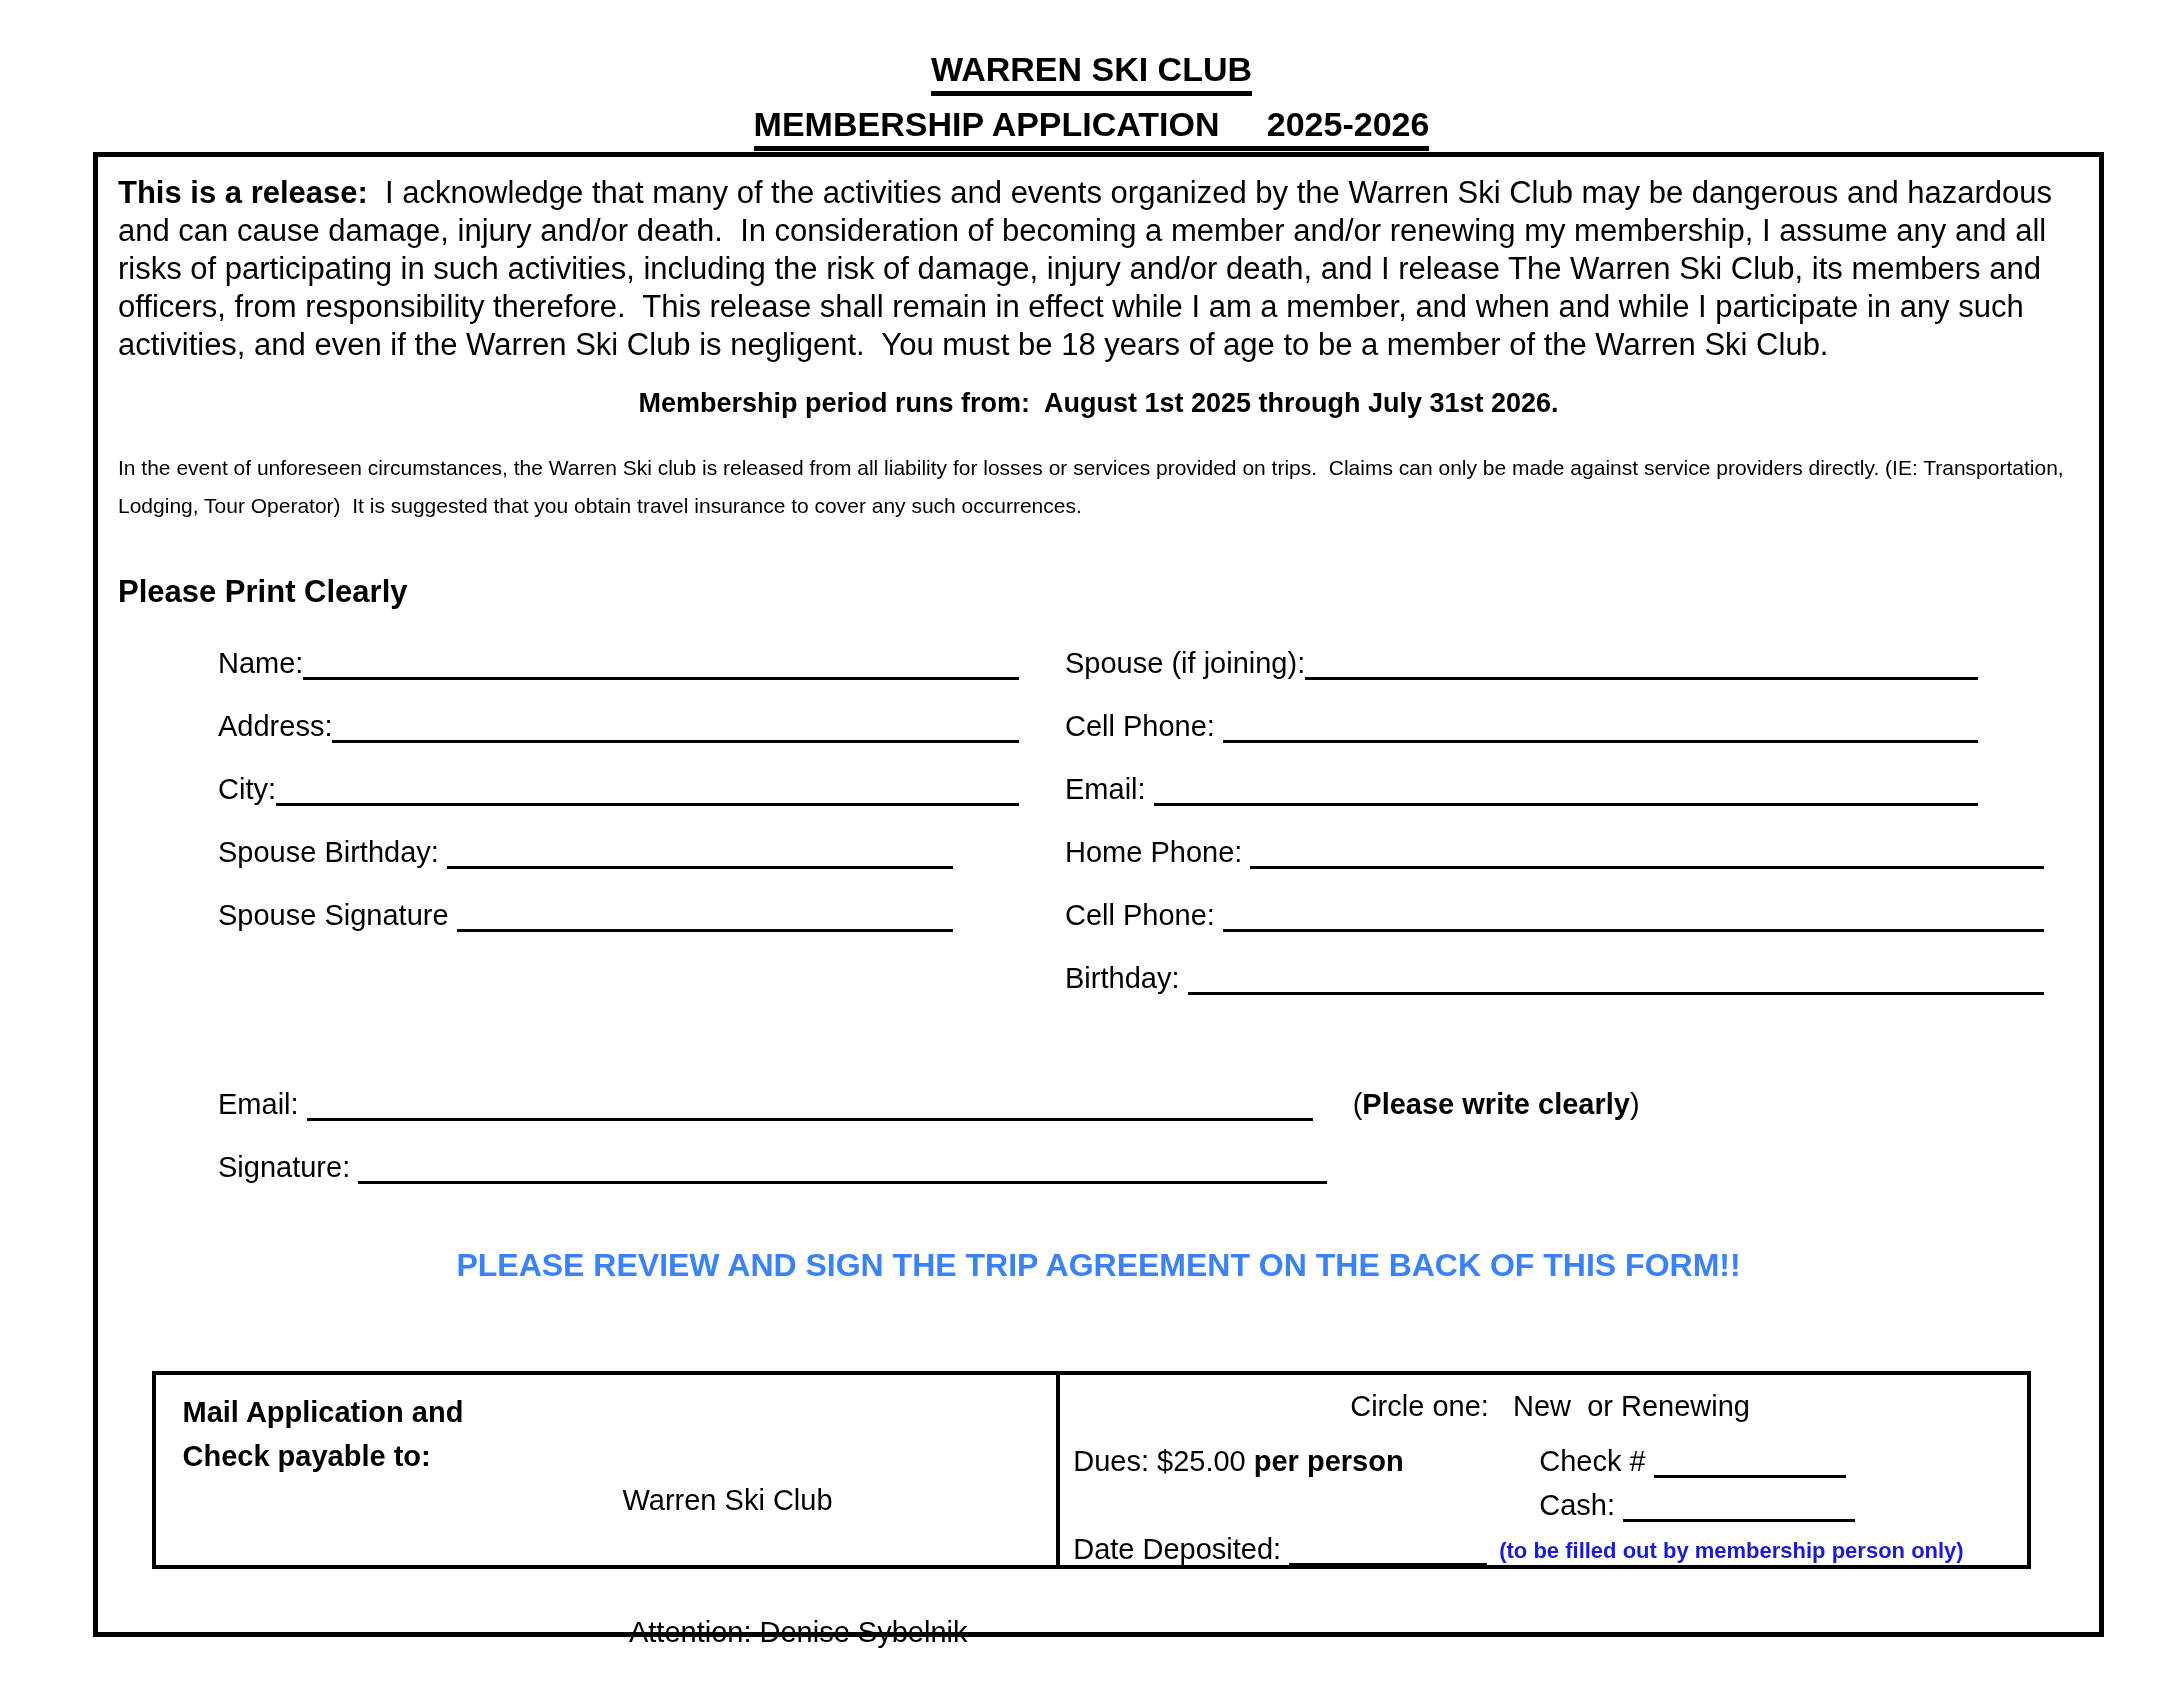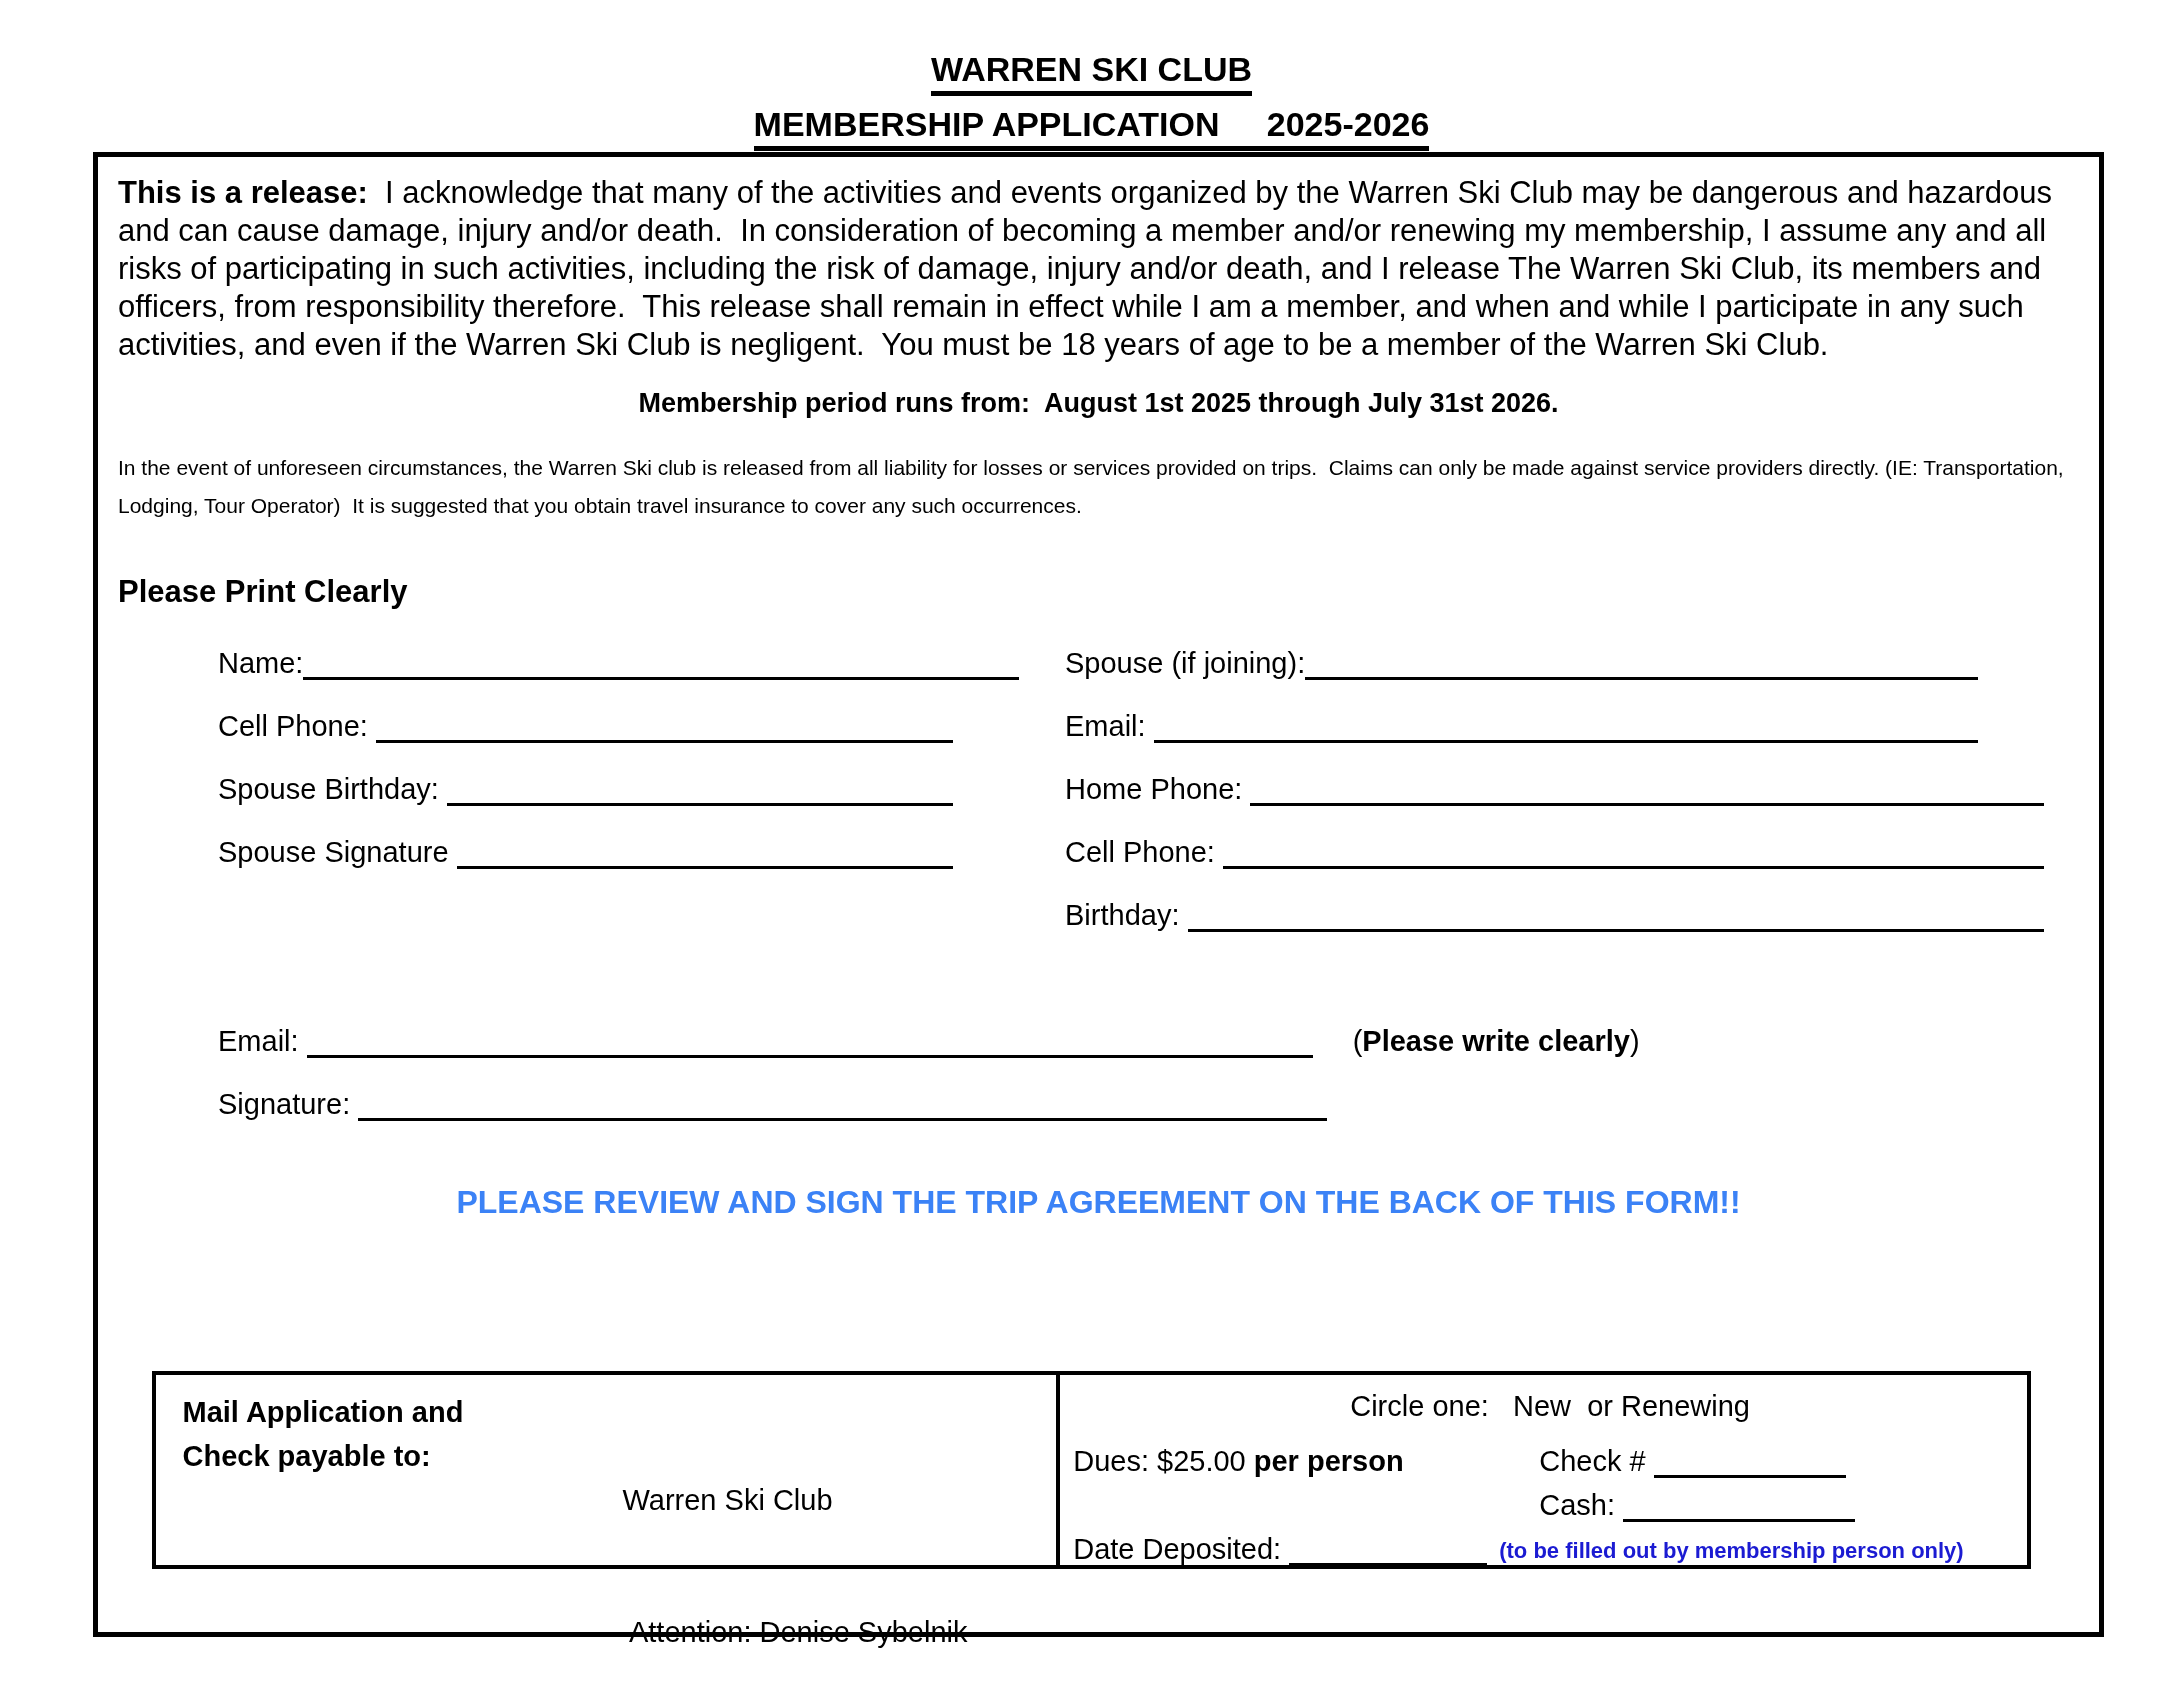--- a/index.html
+++ b/index.html
@@ -78,25 +78,33 @@
 
       <div class="cell colL">
           <span class="lbl">Name:</span>
           <span class="u"></span>
         </div>
       <div class="cell colR">
           <span class="lbl">Spouse (if joining):</span>
           <span class="u"></span>
         </div>
 
+      <div class="cell colL">
+          <span class="lbl">Address:</span>
+          <span class="u"></span>
+        </div>
       <div class="cell colR">
           <span class="lbl">Cell Phone: </span>
           <span class="u"></span>
         </div>
 
+      <div class="cell colL">
+          <span class="lbl">City:</span>
+          <span class="u"></span>
+        </div>
       <div class="cell colR">
           <span class="lbl">Email: </span>
           <span class="u"></span>
         </div>
 
       <div class="cell colR">
           <span class="lbl">Spouse Birthday: </span>
           <span class="u"></span>
         </div>
 

